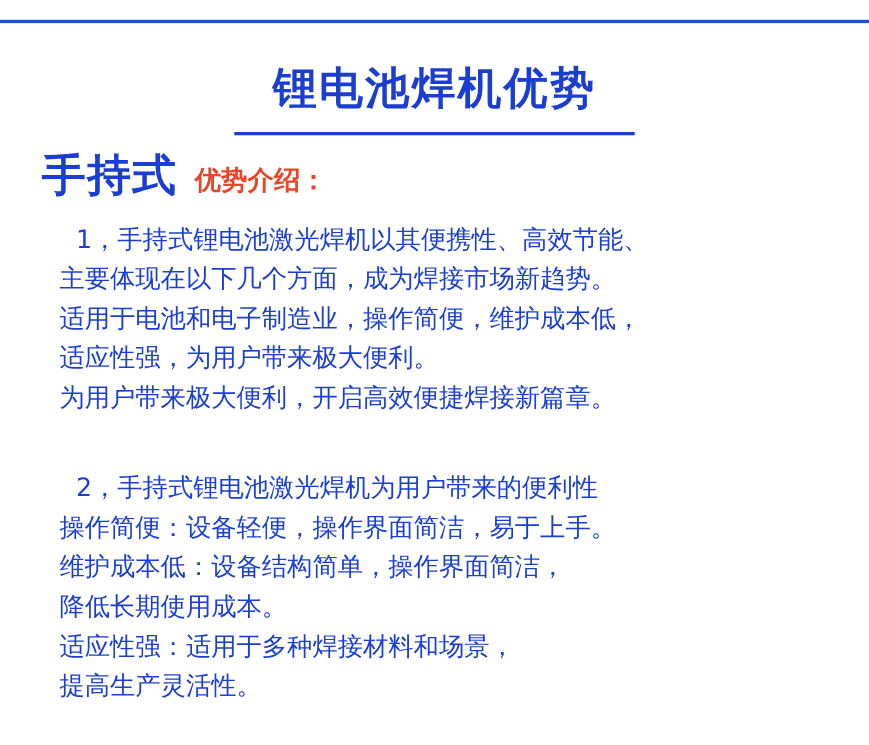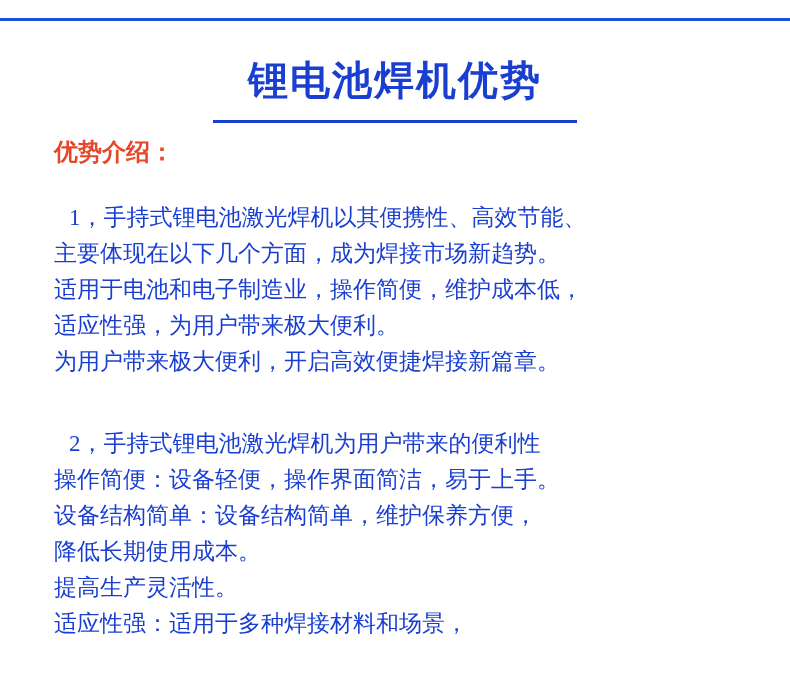--- a/index.html
+++ b/index.html
@@ -11,21 +11,20 @@
     height: 677px;
     background: #ffffff;
     font-family: "DejaVu Sans", "Liberation Sans", sans-serif;
     overflow: hidden;
   }
   .page {
     position: relative;
     width: 790px;
     height: 677px;
     background: #ffffff;
-    font-family: Liberation Serif, serif;
   }
   
   .top-rule {
     position: absolute;
     top: 18px;
     left: 0;
     width: 790px;
     height: 3px;
     background: #1a4fd6;
   }
@@ -96,33 +95,34 @@
 <body>
 
 <div class="page">
 
   <div class="top-rule"></div>
 
   <div class="main-title">锂电池焊机优势</div>
   <div class="title-underline"></div>
 
   <div class="section-row">
+    <span class="section-label">手持式</span>
     <span class="section-sub">优势介绍：</span>
   </div>
 
   <div class="body-block" id="para1">
     <div class="line indent1">1，手持式锂电池激光焊机以其便携性、高效节能、</div>
     <div class="line indent2">主要体现在以下几个方面，成为焊接市场新趋势。</div>
     <div class="line indent2">适用于电池和电子制造业，操作简便，维护成本低，</div>
     <div class="line indent2">适应性强，为用户带来极大便利。</div>
     <div class="line indent2">为用户带来极大便利，开启高效便捷焊接新篇章。</div>
   </div>
 
   <div class="body-block" id="para2">
     <div class="line indent1">2，手持式锂电池激光焊机为用户带来的便利性</div>
     <div class="line indent2">操作简便：设备轻便，操作界面简洁，易于上手。</div>
-    <div class="line indent2">设备结构简单：设备结构简单，维护保养方便，</div>
+    <div class="line indent2">维护成本低：设备结构简单，操作界面简洁，</div>
     <div class="line indent2">降低长期使用成本。</div>
+    <div class="line indent2">适应性强：适用于多种焊接材料和场景，</div>
     <div class="line indent2">提高生产灵活性。</div>
-    <div class="line indent2">适应性强：适用于多种焊接材料和场景，</div>
   </div>
 
 </div>
 
 </body></html>

